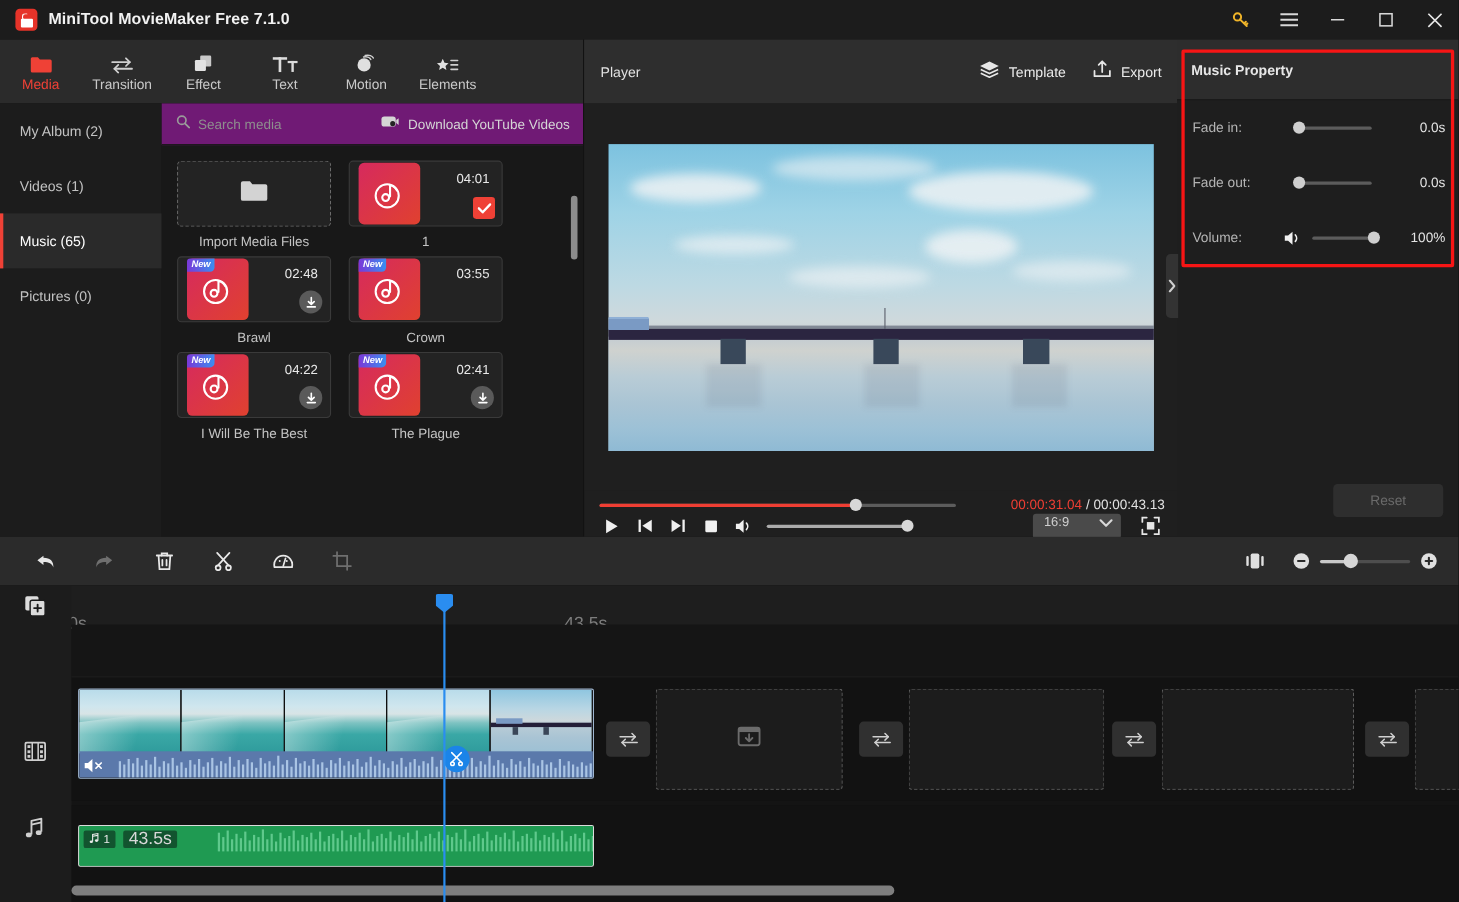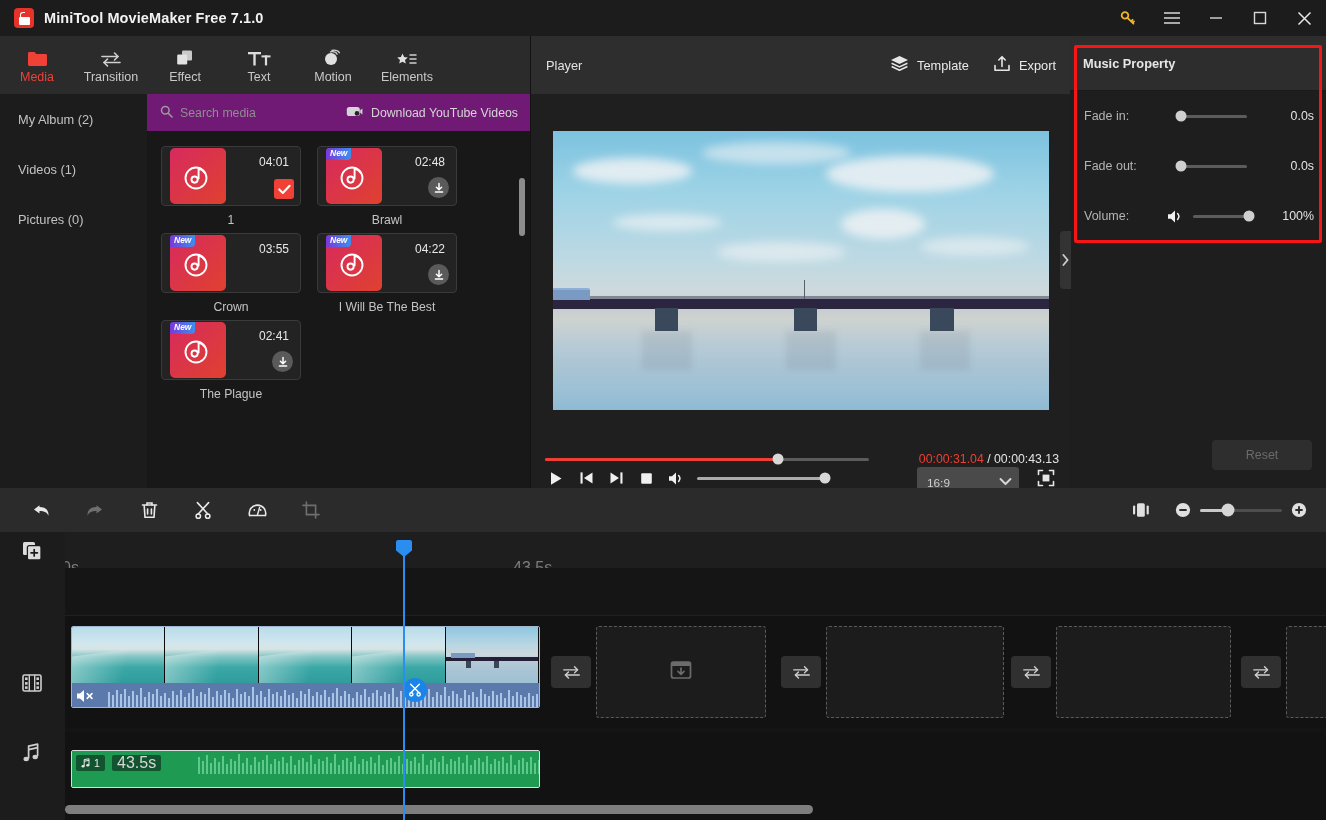--- a/index.html
+++ b/index.html
@@ -185,22 +185,22 @@
   .seek-knob{ position:absolute; left:72%; top:50%; width:11px;height:11px;border-radius:50%;background:#d8d8d8;transform:translate(-50%,-50%);}
   .time-txt{ position:absolute; right:12px; font-size:12.3px; white-space:nowrap; }
   .time-cur{ color:#ef3e33; }
   .time-tot{ color:#e2e2e2; }
 
   .ctrl-row{ position:absolute; top:22px; left:0; right:0; height:20px; display:flex; align-items:center; }
   .cbtn{ width:30px; height:26px; display:flex;align-items:center;justify-content:center;cursor:pointer;}
   .vol-track{ width:128px;height:3px;border-radius:2px;background:#ababab;position:relative;margin-left:6px;cursor:pointer;}
   .vol-knob{ position:absolute; right:0; top:50%; width:11px;height:11px;border-radius:50%;background:#d8d8d8;transform:translate(50%,-50%);}
   .ratio-sel{
-    position:absolute; right:52px; width:102px; height:23px; border-radius:3px;
-    background:#4a4a4a; display:flex; align-items:flex-end; cursor:pointer;
+    position:absolute; right:52px; width:80px; height:23px; border-radius:3px;
+    background:#4a4a4a; display:flex; align-items:flex-start; cursor:pointer;
   }
   .ratio-sel .val{ font-size:11.8px; color:#cfcfcf; margin-left:10px; }
   .ratio-sel .chev{ position:absolute; right:7px; }
   .fs-btn{ position:absolute; right:14px; width:22px;height:22px;display:flex;align-items:center;justify-content:center;cursor:pointer;}
 
   
   .prop-panel{
     position:absolute; top:36px; left:1070px; width:256px; height:452px;
     background:#1e1e1e;
   }
@@ -431,20 +431,23 @@
     </div>
   </div>
 
   <div class="sidebar">
     <div class="side-item">
         <span>My Album (2)</span>
       </div>
     <div class="side-item">
         <span>Videos (1)</span>
       </div>
+    <div class="side-item sel">
+        <span>Music (65)</span>
+      </div>
     <div class="side-item">
         <span>Pictures (0)</span>
       </div>
   </div>
 
   <div class="media-panel">
     <div class="media-top">
       <div class="search-box">
         <span>
           <svg width="13" height="13" viewBox="0 0 13 13">
@@ -462,20 +465,30 @@
               <circle cx="11" cy="8.4" r="2.3" fill="#242424"></circle>
             </svg>
         </span>
         <span class="lbl">Download YouTube Videos</span>
       </div>
     </div>
 
     <div class="media-grid">
       <div class="media-scrollbar"></div>
 
+      <div class="cell">
+        <div class="thumb dashed">
+          <span>
+            <svg width="26" height="21" viewBox="0 0 26 21">
+                <path d="M1 3.6A1.8 1.8 0 0 1 2.8 1.8h6.4l2.2 2.6h11.8A1.8 1.8 0 0 1 25 6.2v11.6a1.8 1.8 0 0 1-1.8 1.8H2.8A1.8 1.8 0 0 1 1 17.8z" fill="#d3d3d3"></path>
+              </svg>
+          </span>
+        </div>
+        <div class="cell-label">Import Media Files</div>
+      </div>
 
       <div class="cell">
         <div class="thumb">
           <div class="cover">
             <svg width="34" height="34" viewBox="0 0 34 34">
                 <circle cx="15" cy="19" r="10.5" fill="none" stroke="#fff" stroke-width="1.9"></circle>
                 <path d="M17.6 19.5V9.5c2.8.6 5 2.4 6.3 4.6" fill="none" stroke="#fff" stroke-width="1.9" stroke-linecap="round"></path>
                 <circle cx="13.6" cy="20.6" r="3.1" fill="none" stroke="#fff" stroke-width="1.9"></circle>
               </svg>
           </div>

